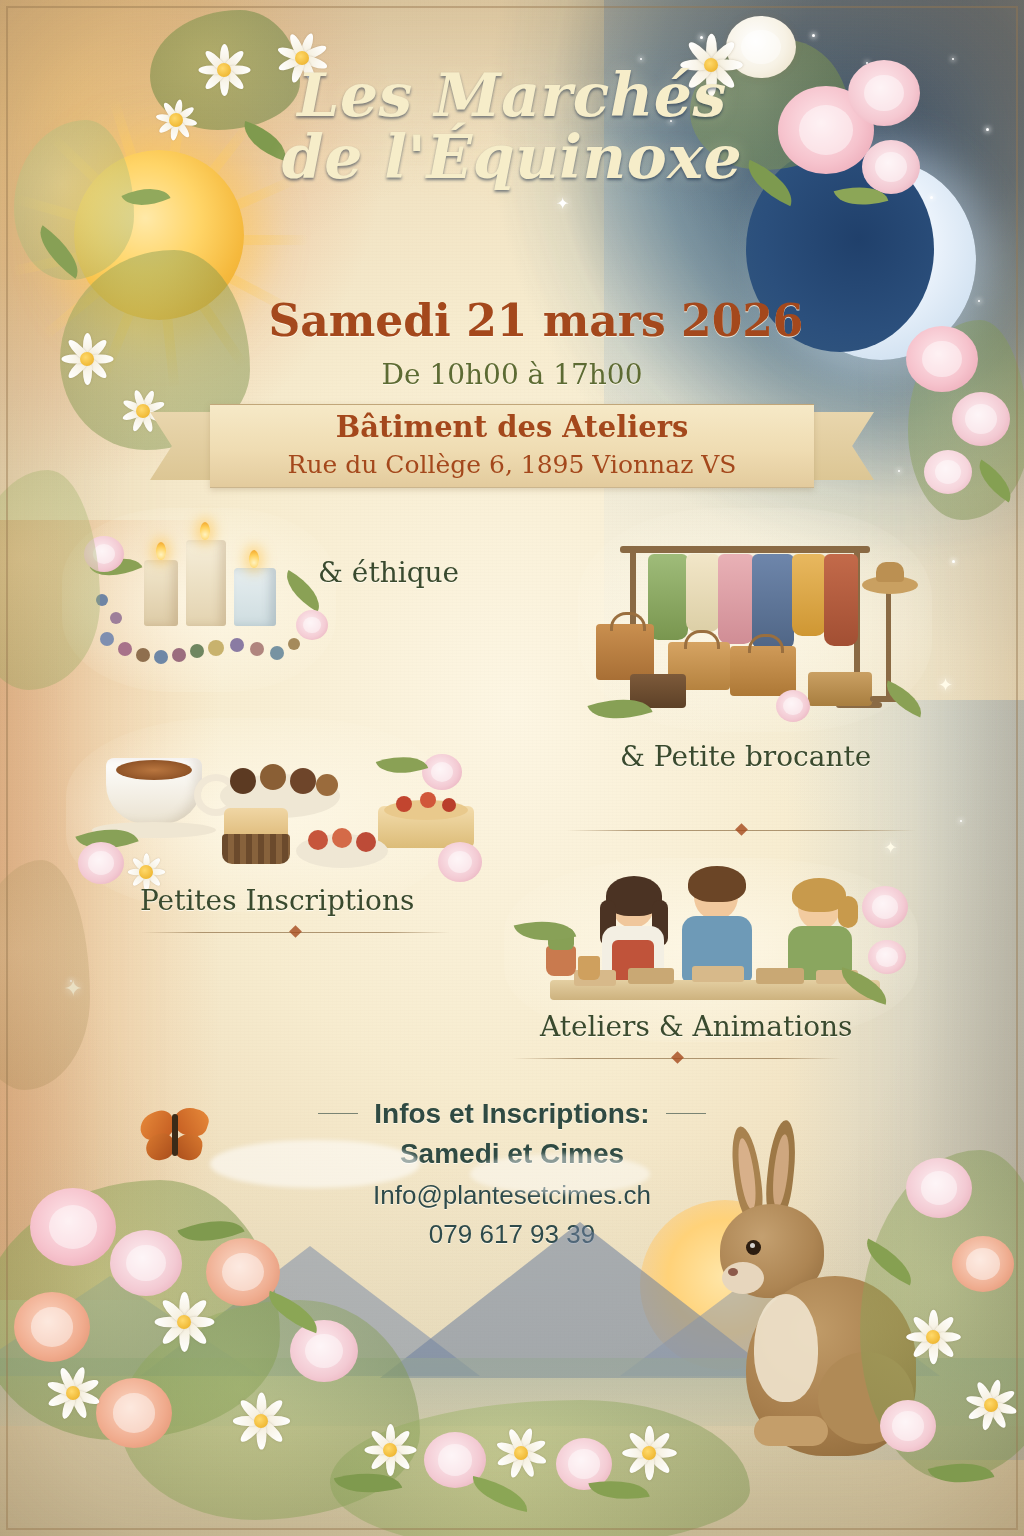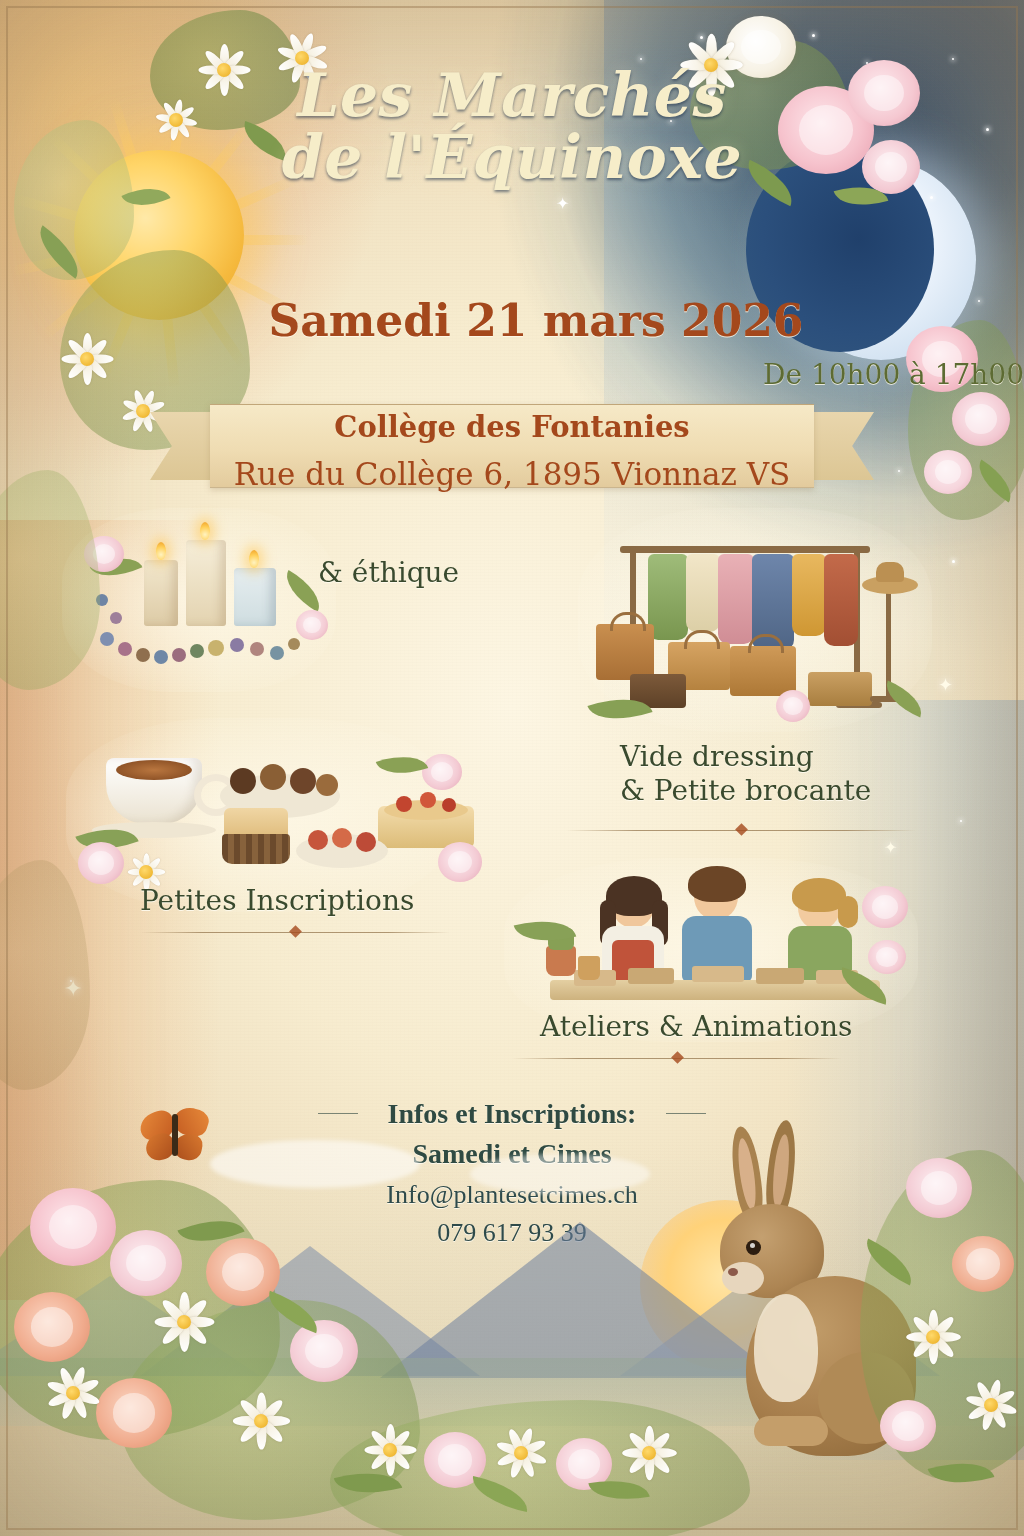--- a/index.html
+++ b/index.html
@@ -155,21 +155,21 @@
   .title-2 { font-size: 60px; margin-top: -8px; }
 
   .date {
     position: absolute; left: 0; right: 0; top: 295px; text-align: center;
     font-family: "DejaVu Serif", serif; font-weight: bold;
     font-size: 44px; color: #a4481c;
     text-shadow: 0 1px 0 rgba(255,250,235,0.8);
     padding-left: 48px;
   }
   .hours {
-    position: absolute; left: 0; right: 0; top: 358px; text-align: right;
+    position: absolute; left: 0; right: 0; top: 358px; text-align: center;
     font-family: "DejaVu Serif", serif;
     font-size: 28px; color: #5d6b33;
     text-shadow: 0 1px 0 rgba(255,250,235,0.8);
   }
 
   
   .ribbon {
     position: absolute; left: 150px; top: 396px; width: 724px; height: 100px;
   }
   .ribbon .band {
@@ -186,21 +186,21 @@
   .ribbon .tail.left { left: 0; clip-path: polygon(0 0, 100% 0, 100% 100%, 0 100%, 26% 50%); }
   .ribbon .tail.right { right: 0; clip-path: polygon(0 0, 100% 0, 74% 50%, 100% 100%, 0 100%); }
   .ribbon .txt {
     position: absolute; left: 70px; right: 70px; top: 14px; text-align: center;
     font-family: "DejaVu Serif", serif;
   }
   .venue {
     font-weight: bold; font-size: 29px; color: #a4481c;
   }
   .address {
-    font-size: 31px; color: #a4481c; margin-top: 12px;
+    font-size: 25px; color: #a4481c; margin-top: 6px;
   }
 
   
   .label {
     position: absolute;
     font-family: "DejaVu Serif", serif;
     color: #3a4a2e;
     text-shadow: 0 1px 0 rgba(255,252,240,0.85);
     line-height: 1.2;
   }
@@ -251,21 +251,21 @@
 
   
   .rabbit { position: absolute; }
 
   
   .mtn { position: absolute; }
 
   
   .contact {
     position: absolute; left: 0; right: 0; top: 1098px; text-align: center;
-    font-family: Liberation Serif, serif;
+    font-family: Liberation Sans, sans-serif;
   }
   .contact .headline {
     font-size: 28px; color: #2f4a42; font-weight: bold;
     text-shadow: 0 1px 0 rgba(255,252,240,0.85);
   }
   .contact .org {
     font-size: 28px; color: #2f4a42; font-weight: bold; margin-top: 8px;
     text-shadow: 0 1px 0 rgba(255,252,240,0.85);
   }
   .contact .mail {
@@ -447,21 +447,21 @@
   </div>
 
   <div class="date">Samedi 21 mars 2026</div>
   <div class="hours">De 10h00 à 17h00</div>
 
   <div class="ribbon">
     <div class="tail left"></div>
     <div class="tail right"></div>
     <div class="band"></div>
     <div class="txt">
-      <div class="venue">Collège des Fontanies</div>
+      <div class="venue">Bâtiment des Ateliers</div>
       <div class="address">Rue du Collège 6, 1895 Vionnaz VS</div>
     </div>
   </div>
 
   <div class="vig" style="left:74px;top:520px;width:250px;height:160px">
     <div class="soft"></div>
 
     <div class="candle" style="left:70px;top:40px;width:34px;height:66px;background:linear-gradient(180deg,#f2e7cd,#ddcba6);box-shadow:inset -6px 0 8px rgba(150,120,80,.25)"></div>
     <div class="flame" style="left:82px;top:22px"></div>
     <div class="candle" style="left:112px;top:20px;width:40px;height:86px;background:linear-gradient(180deg,#f6eed9,#e3d3b0);box-shadow:inset -6px 0 8px rgba(150,120,80,.25)"></div>
@@ -524,21 +524,20 @@
     <div class="rack-bar" style="left:280px;top:176px;width:38px;height:6px"></div>
     <div style="position:absolute;left:272px;top:56px;width:56px;height:18px;border-radius:50%;background:#c9a061"></div>
     <div style="position:absolute;left:286px;top:42px;width:28px;height:20px;border-radius:10px 10px 4px 4px;background:#bb9052"></div>
 
     <div class="leaf" style="left:0px;top:176px;width:60px;height:26px;background:#87a055;transform:rotate(-18deg)"></div>
     <div class="rose" style="left:186px;top:170px;width:34px;height:32px;background:radial-gradient(circle at 45% 42%, #fdeef1 0%, #f3cad3 60%, #e4a4b3 100%)"></div>
     <div class="leaf" style="left:292px;top:168px;width:44px;height:22px;background:#8aa155;transform:rotate(22deg)"></div>
   </div>
 
   <div class="label big" style="left:620px;top:740px;width:300px;text-align:left">
-    <div>Vide dressing</div>
     <div>&amp; Petite brocante</div>
   </div>
   <div class="rule" style="left:566px;top:824px;width:350px">
     <div class="ln"></div>
       <div class="dot"></div>
   </div>
 
   <div class="vig" style="left:78px;top:730px;width:360px;height:170px">
     <div class="soft"></div>
 

